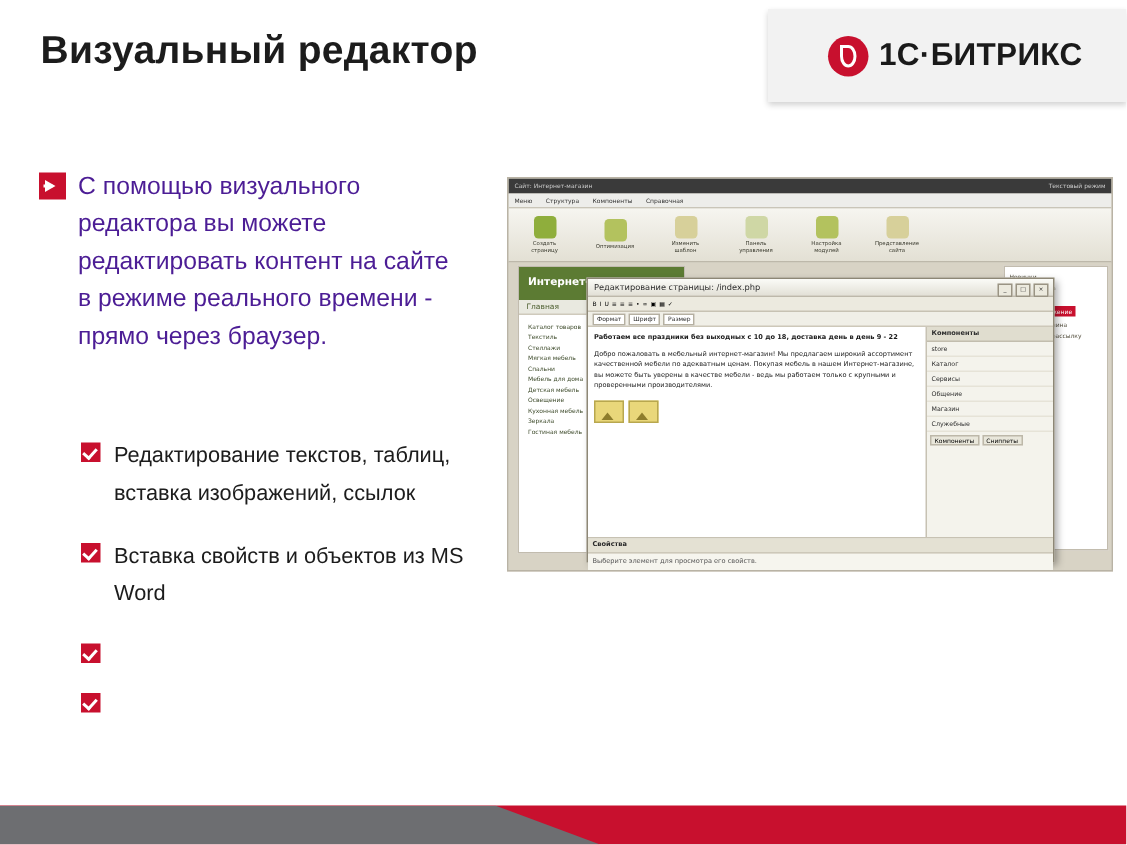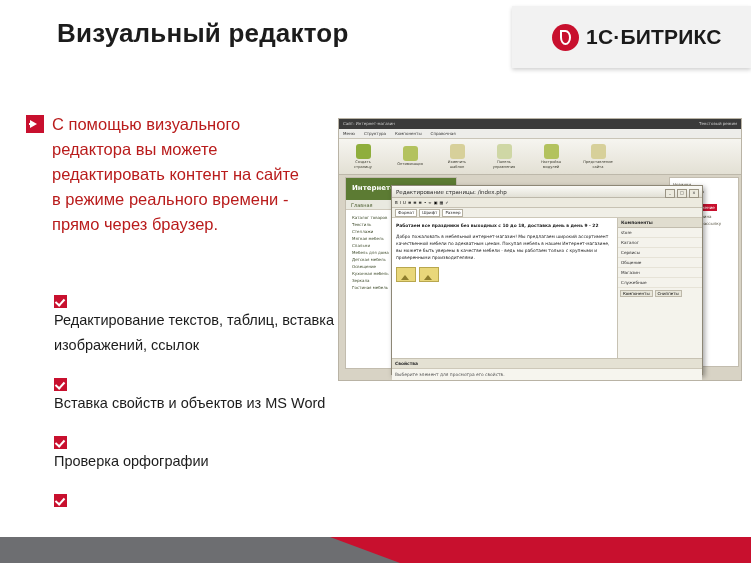--- a/index.html
+++ b/index.html
@@ -60,21 +60,20 @@
 
   
   .page-title {
     position: absolute;
     left: 27px;
     top: 18px;
     font-size: 26px;
     font-weight: bold;
     color: #1c1c1c;
     letter-spacing: 0.2px;
-    margin-left: 30px;
   }
 
   
   .intro {
     position: absolute;
     left: 26px;
     top: 112px;
     width: 285px;
     display: flex;
   }
@@ -103,34 +102,33 @@
     position: absolute;
     left: 3px;
     top: 8px;
     width: 6px;
     height: 2px;
     background: #ffffff;
   }
   .intro-text {
     font-size: 16.5px;
     line-height: 25px;
-    color: #b91c1c;
+    color: #4c1d95;
   }
 
   
   .checklist {
     position: absolute;
     left: 54px;
     top: 292px;
     width: 290px;
   }
   .check-item {
     display: flex;
     margin-bottom: 17px;
-    flex-direction: column;
   }
   .check-box {
     width: 13px;
     height: 13px;
     background: #c8102e;
     flex: 0 0 auto;
     margin-right: 9px;
     margin-top: 3px;
     position: relative;
   }
@@ -454,21 +452,20 @@
   <div class="check-item">
     <div class="check-box"></div>
     <div class="check-text">Редактирование текстов, таблиц, вставка изображений, ссылок</div>
   </div>
   <div class="check-item">
     <div class="check-box"></div>
     <div class="check-text">Вставка свойств и объектов из MS Word</div>
   </div>
   <div class="check-item">
     <div class="check-box"></div>
-    <div class="check-text">Проверка орфографии</div>
   </div>
   <div class="check-item">
     <div class="check-box"></div>
   </div>
 </div>
 
 <div class="shot">
 
   <div class="shot-topbar">
     <span>Сайт: Интернет-магазин</span>

